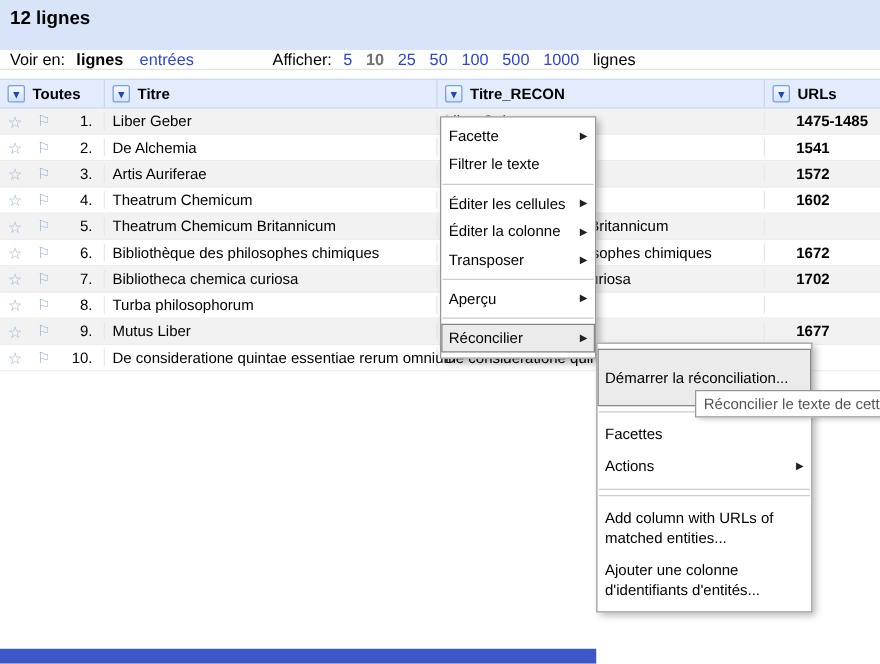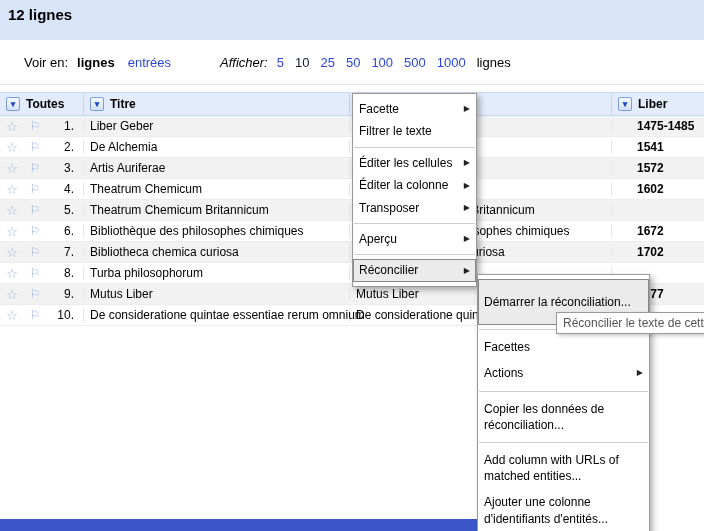--- a/index.html
+++ b/index.html
@@ -7,31 +7,31 @@
   body {
     position:relative; overflow:hidden; background:#fff;
     font-family:"Liberation Sans", sans-serif; color:#000;
   }
   .titlebar {
     height:40px; line-height:30px; padding-left:8px;
     background:var(--titlebar_bg,#d8e4f7);
     font-size:15px; font-weight:bold;
   }
   .viewbar {
-    height:45px; display:flex; align-items:center;
-    padding-left:24px; font-size:13px; border-bottom:1px solid #e3e3e3;
+    height:16px; display:flex; align-items:center;
+    padding-left:8px; font-size:13px; border-bottom:1px solid #e3e3e3;
     background:#fff;
   }
   .viewbar .lbl { margin-right:9px; }
   .mode { margin-right:13px; cursor:pointer; }
   .mode.active { font-weight:bold; color:#000; }
   .link { color:var(--link_blue,#2b46d8); cursor:pointer; }
-  .afficher { margin-left:36px;font-style:italic; }
+  .afficher { margin-left:50px; }
   .psize { margin-right:11px; cursor:pointer; }
-  .psize.active { font-weight:normal; color:#0f172a; }
+  .psize.active { font-weight:bold; color:#737373; }
 
   .thead {
     margin-top:7px; display:flex; height:24px; align-items:center;
     background:var(--header_bg,#e2ecfc);
     border-top:1px solid #ccd9ee; border-bottom:1px solid #c6d6ee;
     font-size:12px; font-weight:bold;
   }
   .hcell { display:flex; align-items:center; height:100%; padding-left:6px;
            border-right:1px solid #c6d6ee; }
   .h-all   { width:84px; }
@@ -113,21 +113,21 @@
   <div class="hcell h-recon">
     <span class="dd">
         <span class="ddglyph">▾</span>
       </span>
     <span>Titre_RECON</span>
   </div>
   <div class="hcell h-date">
     <span class="dd">
         <span class="ddglyph">▾</span>
       </span>
-    <span>Liber</span>
+    <span>URLs</span>
   </div>
 </div>
 
 <div id="tbody">
     <div class="trow shade">
       <span class="cell c-star">☆</span>
       <span class="cell c-flag">⚐</span>
       <span class="cell c-num">1.</span>
       <span class="cell c-titre">Liber Geber</span>
       <span class="cell c-recon">Liber Geber</span>
@@ -245,23 +245,20 @@
     </div>
     <div class="mdiv"></div>
     <div class="mitem">
       <span class="mlabel">Facettes</span>
     </div>
     <div class="mitem">
       <span class="mlabel">Actions</span>
       <span class="marrow">▶</span>
     </div>
     <div class="mdiv"></div>
-    <div class="mitem">
-      <span class="mlabel">Copier les données de réconciliation...</span>
-    </div>
     <div class="mdiv"></div>
     <div class="mitem">
       <span class="mlabel">Add column with URLs of matched entities...</span>
     </div>
     <div class="mitem">
       <span class="mlabel">Ajouter une colonne d'identifiants d'entités...</span>
     </div>
   </div>
 
 <div class="tooltip">Réconcilier le texte de cette</div>

